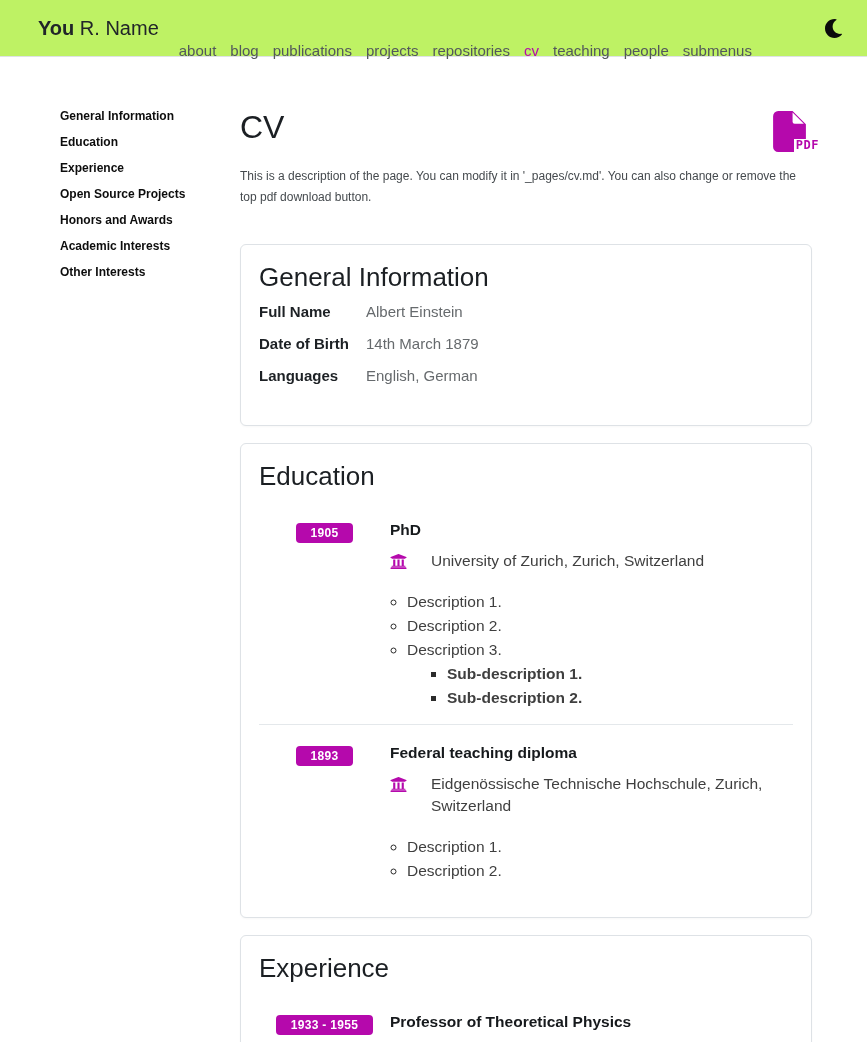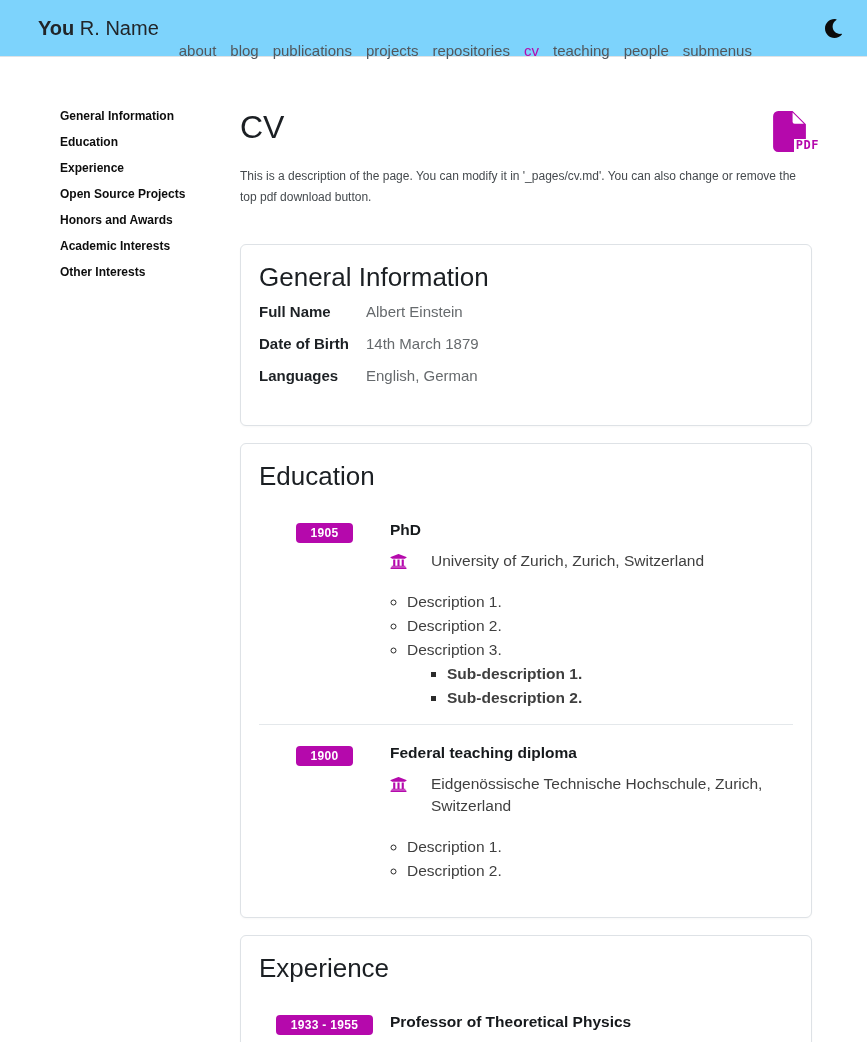--- a/index.html
+++ b/index.html
@@ -5,21 +5,21 @@
   :root{ --accent:#b509ac; --border:#dee2e6; --text:#212529; --muted:#3f3f3f; --value:#666a6d; }
   *{box-sizing:border-box; margin:0; padding:0;}
   html,body{background:#fff;}
   body{
     width:867px; height:1042px; overflow:hidden; position:relative;
     font-family:"Liberation Sans","DejaVu Sans",sans-serif; color:var(--text);
   }
   
   .navbar{
     height:57px; display:flex; align-items:center;
-    padding:0 22px 0 38px; border-bottom:1px solid var(--border); background:#7dd3fc;
+    padding:0 22px 0 38px; border-bottom:1px solid var(--border); background:#bef264;
   }
   .brand{font-size:20px; color:var(--text); text-decoration:none; margin-right:20px; white-space:nowrap;}
   .brand b{font-weight:700;}
   .nav-links{display:flex; align-items:center; column-gap:14px;margin-top:44px;}
   .nav-link{font-size:15px; color:#52575c; text-decoration:none; white-space:nowrap; cursor:pointer;}
   .nav-link.active{color:var(--accent);}
   .dark-toggle{margin-left:auto; background:none; border:none; cursor:pointer; padding:2px; line-height:0;}
   .dark-toggle svg{width:19px; height:19px; fill:#0b0b0b;}
   
   .sidebar{position:absolute; left:60px; top:110px; width:160px;}
@@ -146,21 +146,21 @@
               <li><span>Description 2.</span></li>
               <li><span>Description 3.</span><ul class="sub-list">
                   <li>Sub-description 1.</li>
                   <li>Sub-description 2.</li>
                 </ul></li>
             </ul>
           </div>
         </div>
         <div class="entry">
           <div class="year-col">
-            <span class="badge">1900</span>
+            <span class="badge">1893</span>
           </div>
           <div class="entry-body">
             <h3 class="entry-title">Federal teaching diploma</h3>
             <div class="inst">
               <span class="inst-icon"><svg viewBox="0 0 512 512">
                   <path d="M496 128v16a8 8 0 0 1-8 8h-24v12c0 6.6-5.4 12-12 12H60c-6.6 0-12-5.4-12-12v-12H24a8 8 0 0 1-8-8v-16a8 8 0 0 1 4.9-7.4l232-88a8 8 0 0 1 6.2 0l232 88A8 8 0 0 1 496 128zm-24 304H40c-13.3 0-24 10.7-24 24v16a8 8 0 0 0 8 8h464a8 8 0 0 0 8-8v-16c0-13.3-10.7-24-24-24zM96 192v192H60c-6.6 0-12 5.4-12 12v20h416v-20c0-6.6-5.4-12-12-12h-36V192h-64v192h-64V192h-64v192h-64V192H96z"></path>
                 </svg></span>
               <span class="inst-text">Eidgenössische Technische Hochschule, Zurich, Switzerland</span>
             </div>
             <ul class="desc-list">

